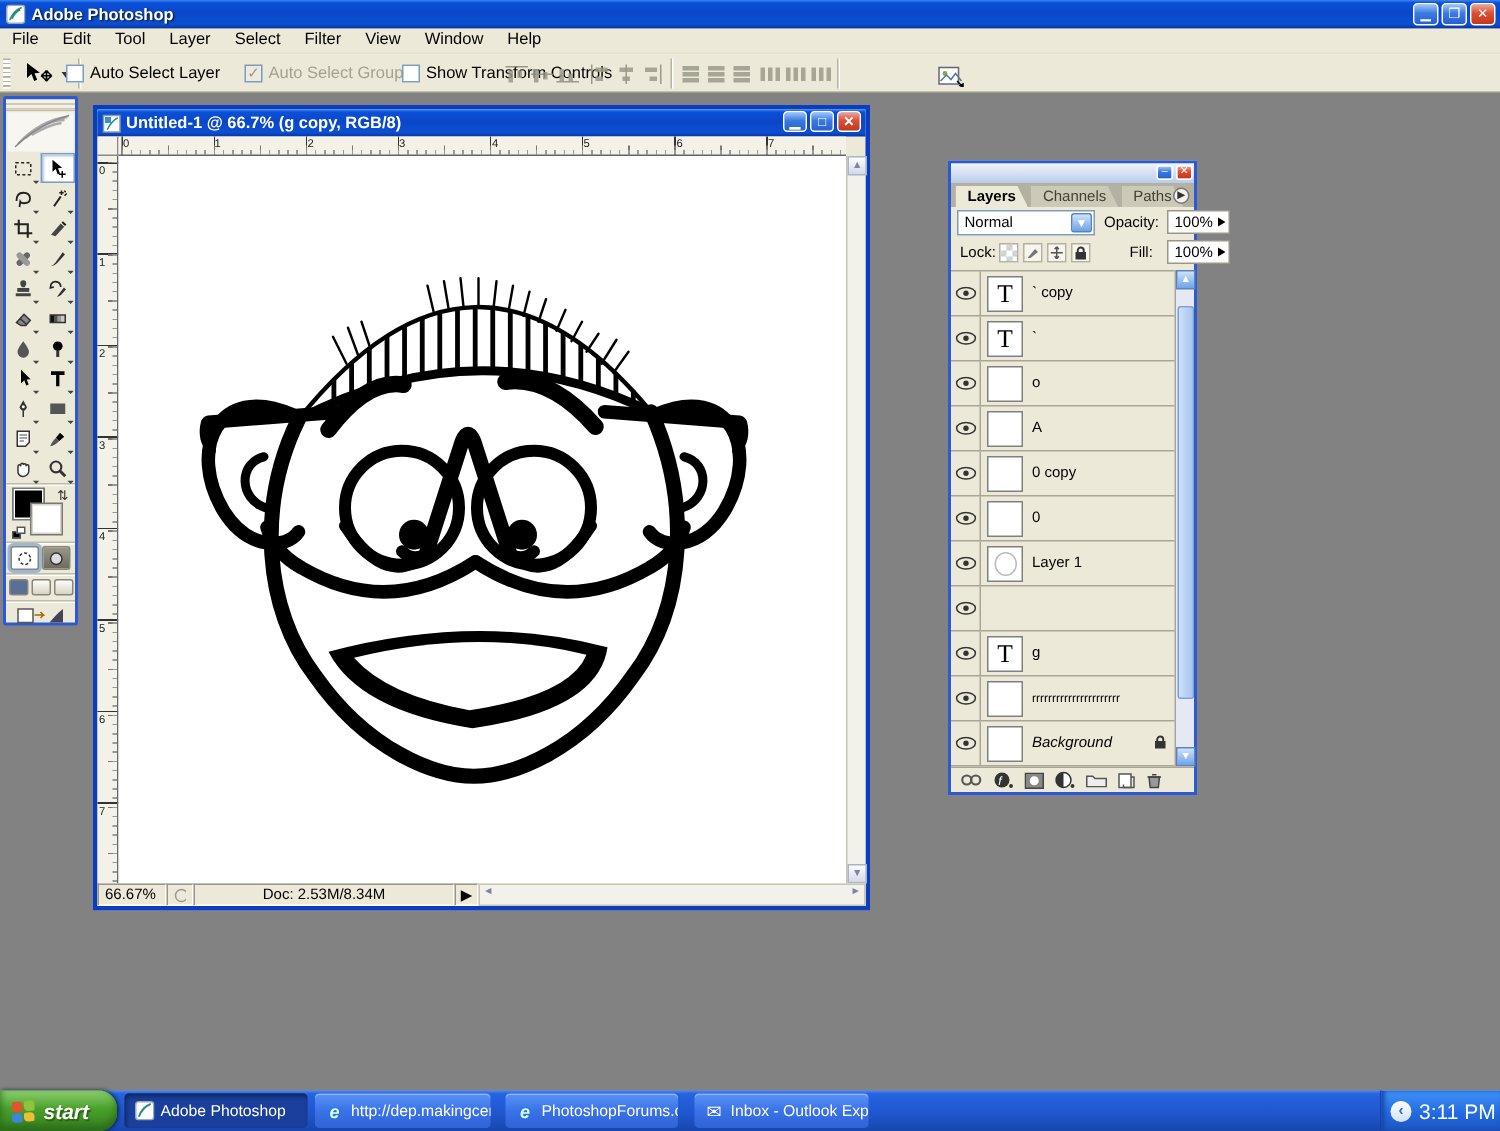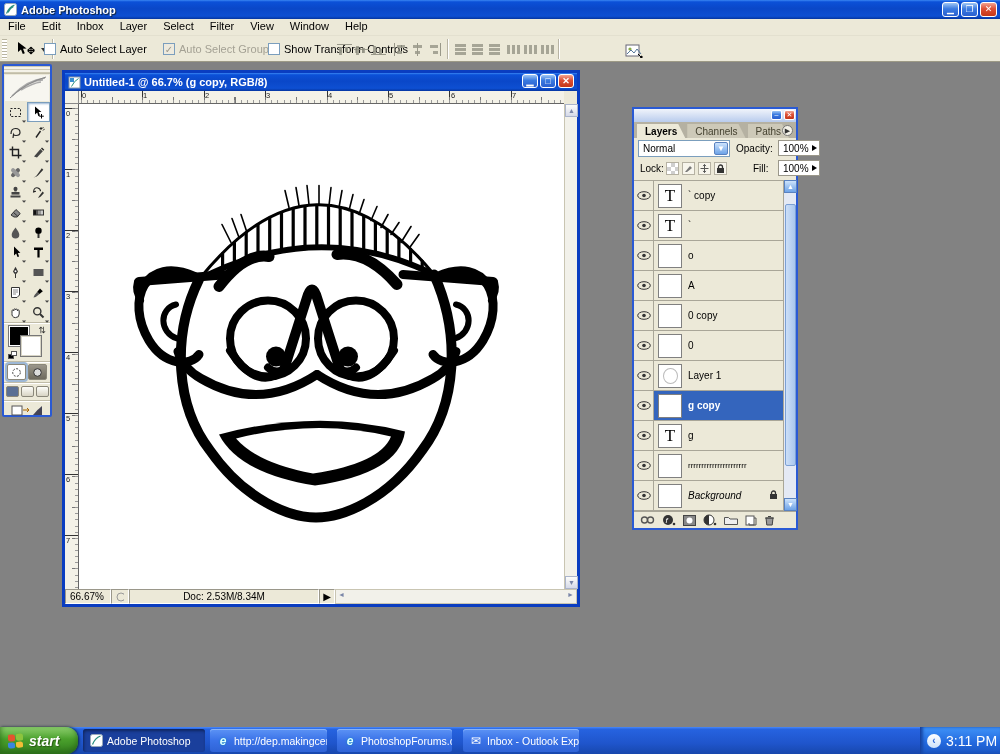--- a/index.html
+++ b/index.html
@@ -172,21 +172,21 @@
     <div class="winbtns">
       <div class="xpbtn">▁</div>
       <div class="xpbtn">❐</div>
       <div class="xpbtn close">✕</div>
     </div>
   </div>
 
   <div class="menubar">
     <span>File</span>
     <span>Edit</span>
-    <span>Inbox</span>
+    <span>Tool</span>
     <span>Layer</span>
     <span>Select</span>
     <span>Filter</span>
     <span>View</span>
     <span>Window</span>
     <span>Help</span>
   </div>
 
   <div class="optionsbar">
     <div class="grip"></div>
@@ -518,21 +518,21 @@
 
     <div class="statusbar">
       <div class="seg" style="width:46px;align-items:center;">
           <span>66.67%</span>
         </div>
       <div class="seg" style="width:18px; justify-content:center;">
           <svg width="10" height="10">
             <circle cx="5" cy="5" r="4" fill="none" stroke="#999"></circle>
           </svg>
         </div>
-      <div class="seg" style="width:190px; justify-content:center;">
+      <div class="seg" style="width:174px; justify-content:center;">
           <span>Doc: 2.53M/8.34M</span>
         </div>
       <div class="seg" style="width:16px; justify-content:center;">▶</div>
       <div class="hscroll">
           <span style="left:2px;">◄</span>
           <span style="right:2px;">►</span>
         </div>
     </div>
   </div>
 
@@ -664,24 +664,20 @@
             <span class="lname">Layer 1</span>
           </div>
       </div>
       <div class="lrow sel">
         <div class="eyecell">
             <svg width="14" height="9">
               <ellipse cx="7" cy="4.5" rx="6.3" ry="3.8" fill="none" stroke="#333"></ellipse>
               <circle cx="7" cy="4.5" r="1.8" fill="#333"></circle>
             </svg>
           </div>
-        <div class="lmain">
-            <span class="lthumb">T</span>
-            <span class="lname">g copy</span>
-          </div>
       </div>
       <div class="lrow">
         <div class="eyecell">
             <svg width="14" height="9">
               <ellipse cx="7" cy="4.5" rx="6.3" ry="3.8" fill="none" stroke="#333"></ellipse>
               <circle cx="7" cy="4.5" r="1.8" fill="#333"></circle>
             </svg>
           </div>
         <div class="lmain">
             <span class="lthumb">T</span>

